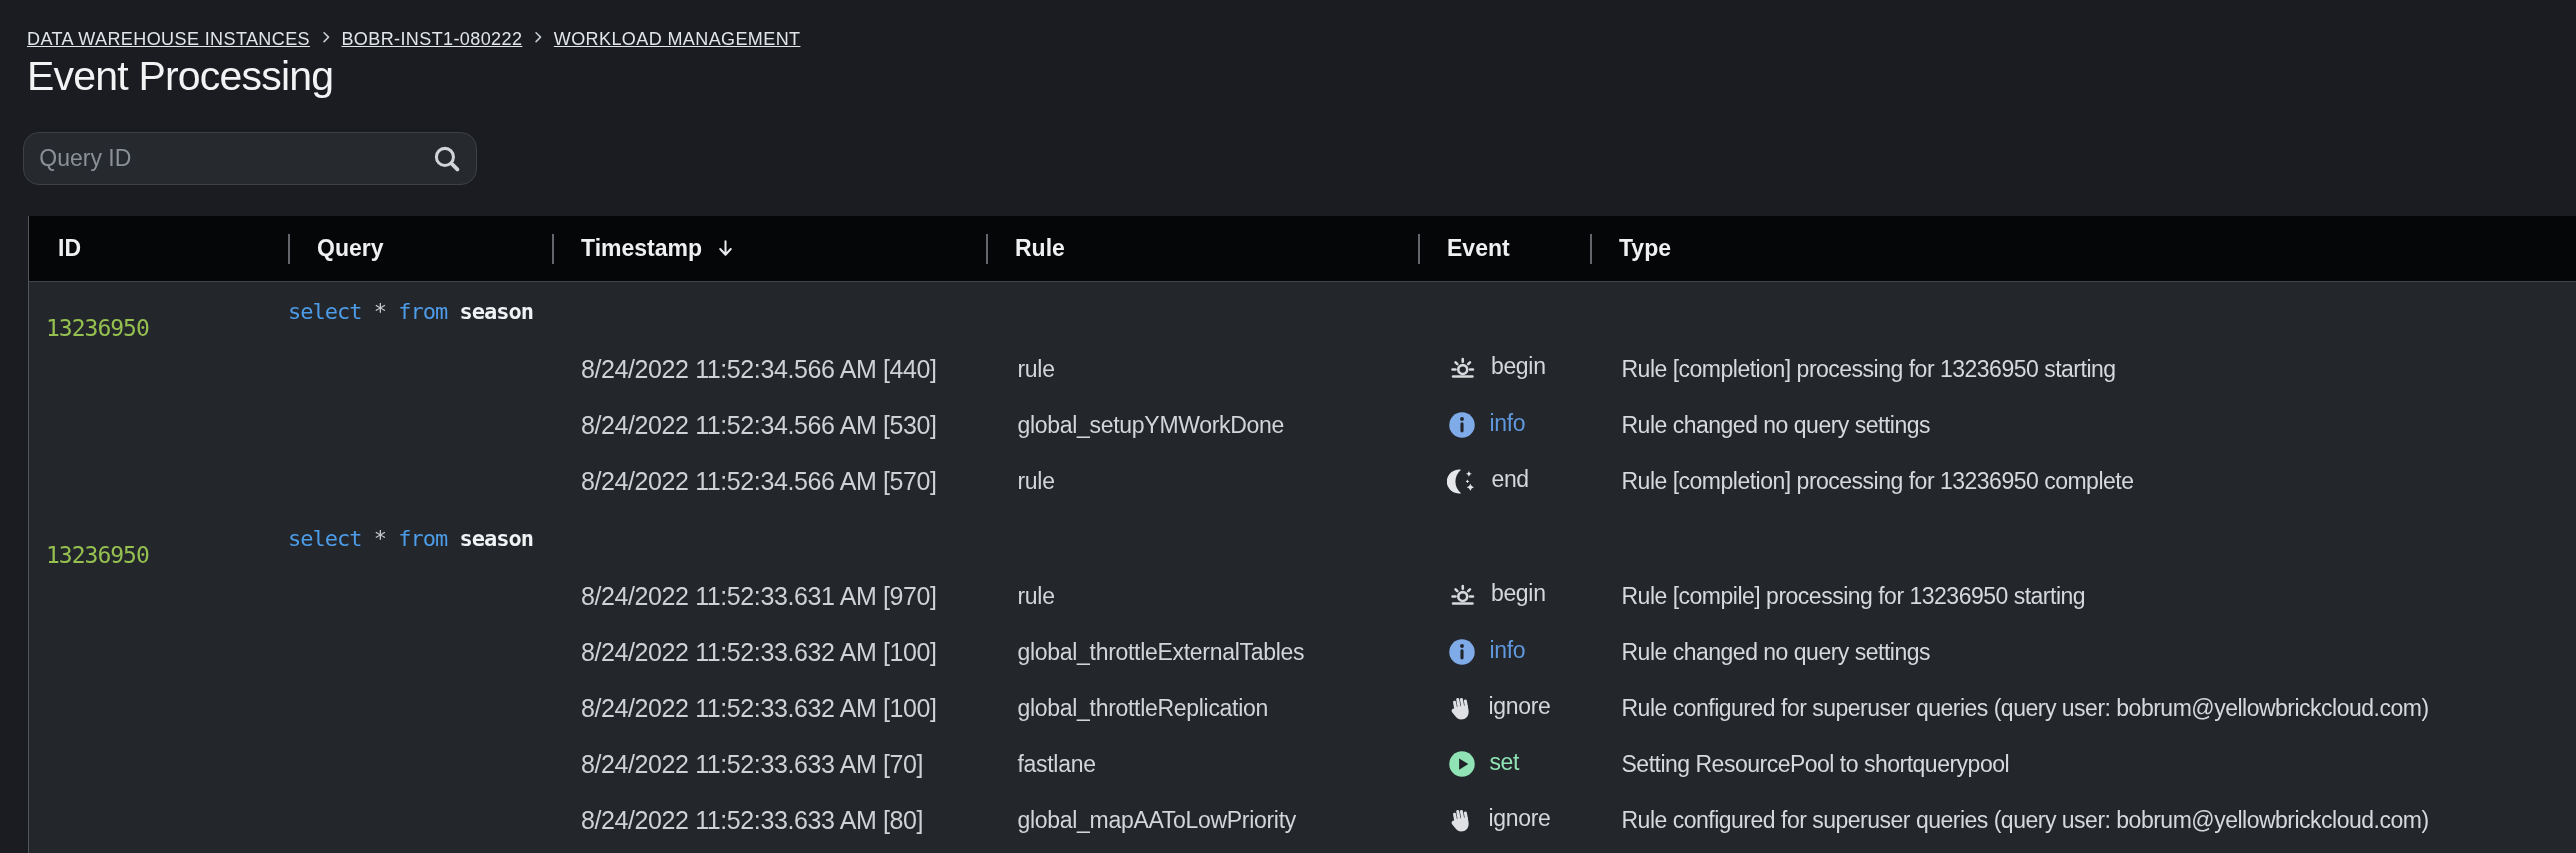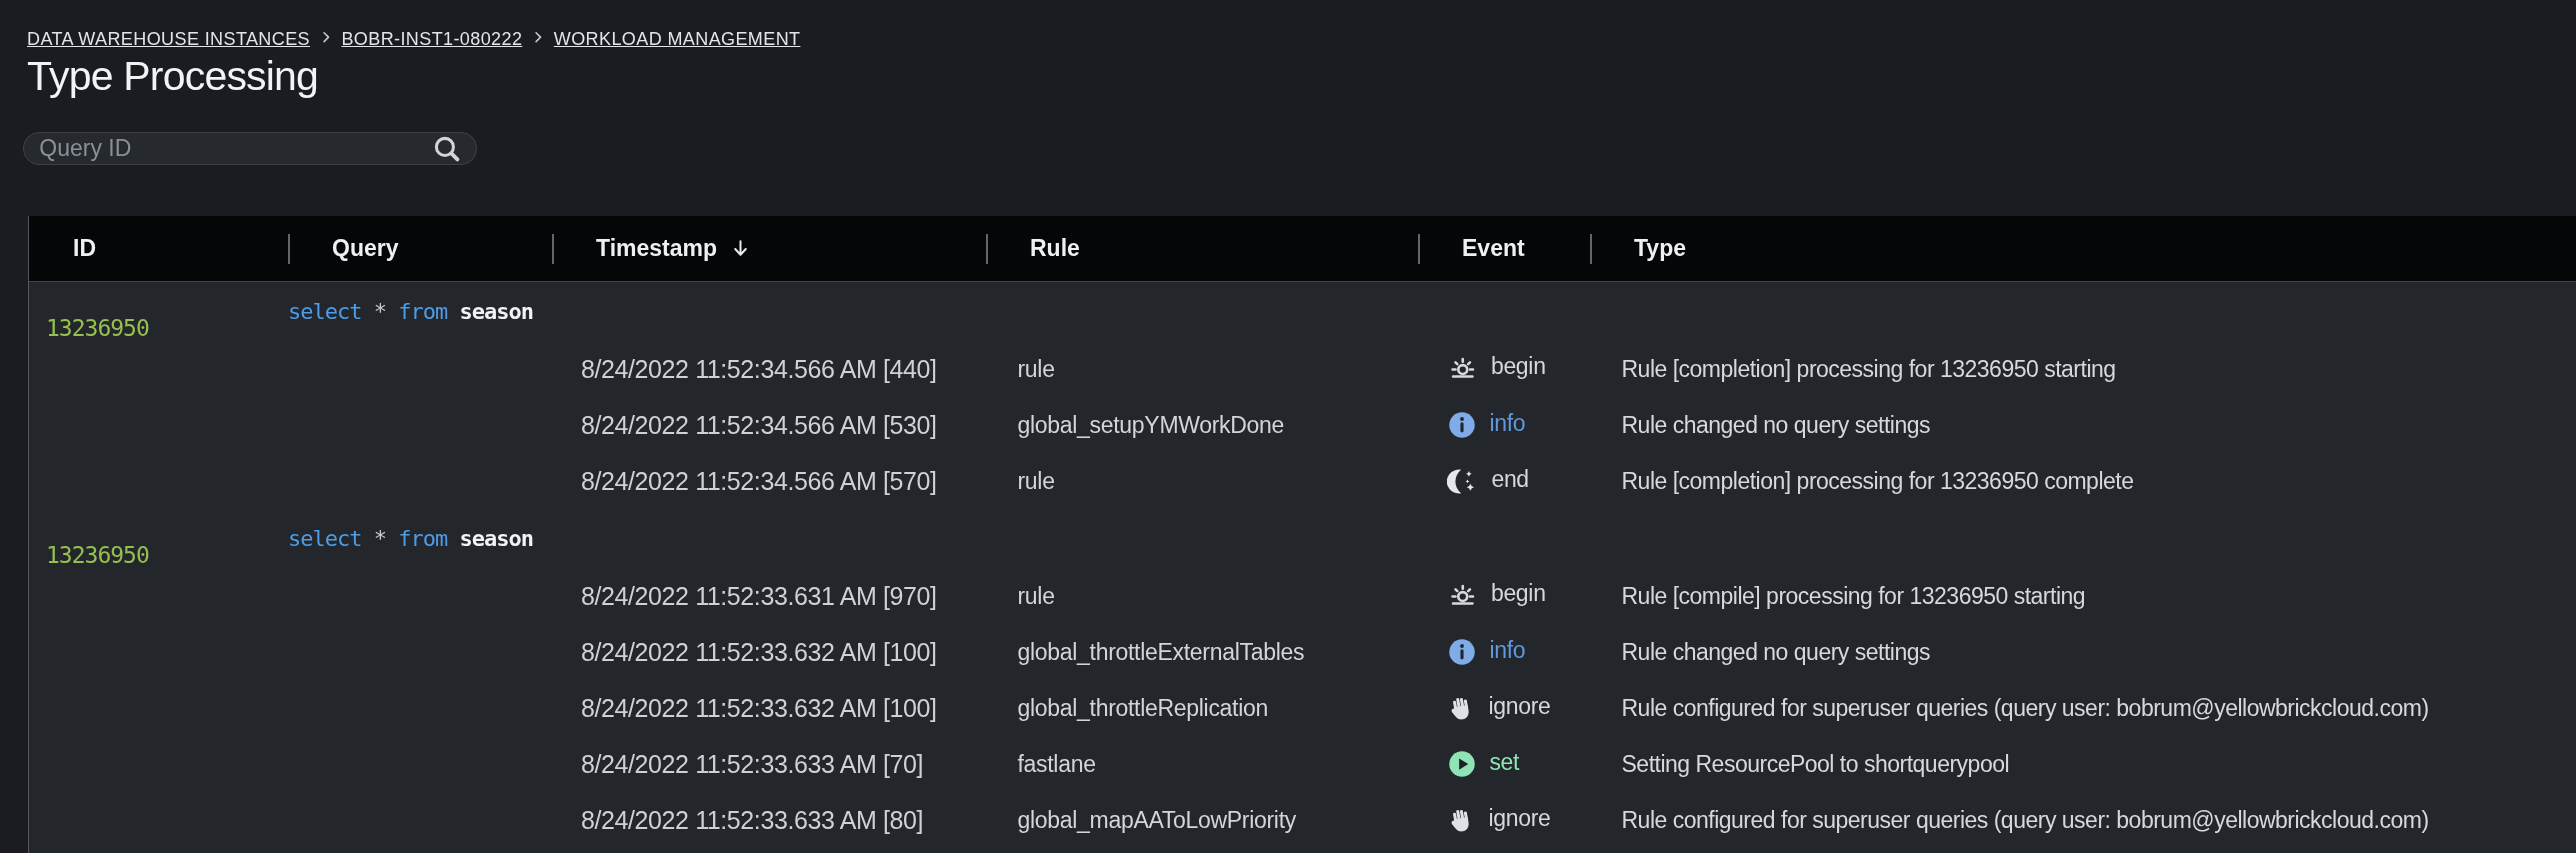--- a/index.html
+++ b/index.html
@@ -17,23 +17,23 @@
     font-size: 18px; letter-spacing: 0.4px; color: #e3e6e9; text-decoration: underline;
   }
   .breadcrumb .crumb { cursor: pointer; white-space: nowrap; }
   .breadcrumb svg { display: block; margin-top: 1px; }
   .page-title {
     position: absolute; left: 27px; top: 53px;
     font-size: 41px; font-weight: 500; letter-spacing: -0.8px; color: #f1f3f5;
   }
   .searchbox {
     position: absolute; left: 23px; top: 132px;
-    width: 454px; height: 33px;
+    width: 454px; height: 53px;
     background: #26292e; border: 1px solid #3d4045; border-radius: 16px;
-    display: flex; padding: 0 13.4px 0 15.3px;
+    display: flex; align-items: center; padding: 0 13.4px 0 15.3px;
   }
   .searchbox input {
     flex: 1; min-width: 0; background: transparent; border: none; outline: none;
     font-family: "Liberation Sans", sans-serif;
     font-size: 23px; color: #dfe2e6;
   }
   .searchbox input::placeholder { color: #8b9097; }
   .searchbox .mag { flex: none; cursor: pointer; display: flex; }
   
   .table {
@@ -44,21 +44,21 @@
   .grid-cols {
     display: grid;
     grid-template-columns: 259px 264px 434px 432px 172px 1fr;
   }
   .thead {
     height: 66px; align-items: center;
     background: var(--header-bg, #050608);
     border-bottom: 1.9px solid #3f4247;
     font-size: 23px; font-weight: bold; color: #eef0f2;
   }
-  .th { position: relative; height: 100%; display: flex; align-items: center; gap: 13.4px; padding-left: 44px; cursor: pointer; }
+  .th { position: relative; height: 100%; display: flex; align-items: center; gap: 13.4px; padding-left: 29px; cursor: pointer; }
   .th + .th::before {
     content: ""; position: absolute; left: 0; top: 18px; height: 30px; width: 1.9px;
     background: #63666b;
   }
   .th svg { display: block; }
   .trow { align-items: center; }
   .group-row { height: 59px; }
   .sub-row  { height: 56px; }
   .cell { white-space: nowrap; overflow: visible; }
   .mono { font-family: "DejaVu Sans Mono", "Liberation Mono", monospace; }
@@ -88,21 +88,21 @@
     </span>
   <span class="crumb">BOBR-INST1-080222</span>
   <span>
       <svg width="14.3" height="14.3" viewBox="0 0 24 24" fill="none">
         <path d="M8.5 4.5l7.5 7.5-7.5 7.5" stroke="#c6cacf" stroke-width="2.6" stroke-linecap="round" stroke-linejoin="round"></path>
       </svg>
     </span>
   <span class="crumb">WORKLOAD MANAGEMENT</span>
 </nav>
 
-<h1 class="page-title">Type Processing</h1>
+<h1 class="page-title">Event Processing</h1>
 
 <div class="searchbox">
   <input type="text" placeholder="Query ID" style="">
   <span class="mag">
     <svg width="31.5" height="31.5" viewBox="0 0 24 24" fill="none">
       <circle cx="10.6" cy="10.6" r="6.5" stroke="#d2d5d8" stroke-width="2.3"></circle>
       <path d="M15.5 15.5l4.6 4.6" stroke="#d2d5d8" stroke-width="3" stroke-linecap="round"></path>
     </svg>
   </span>
 </div>

